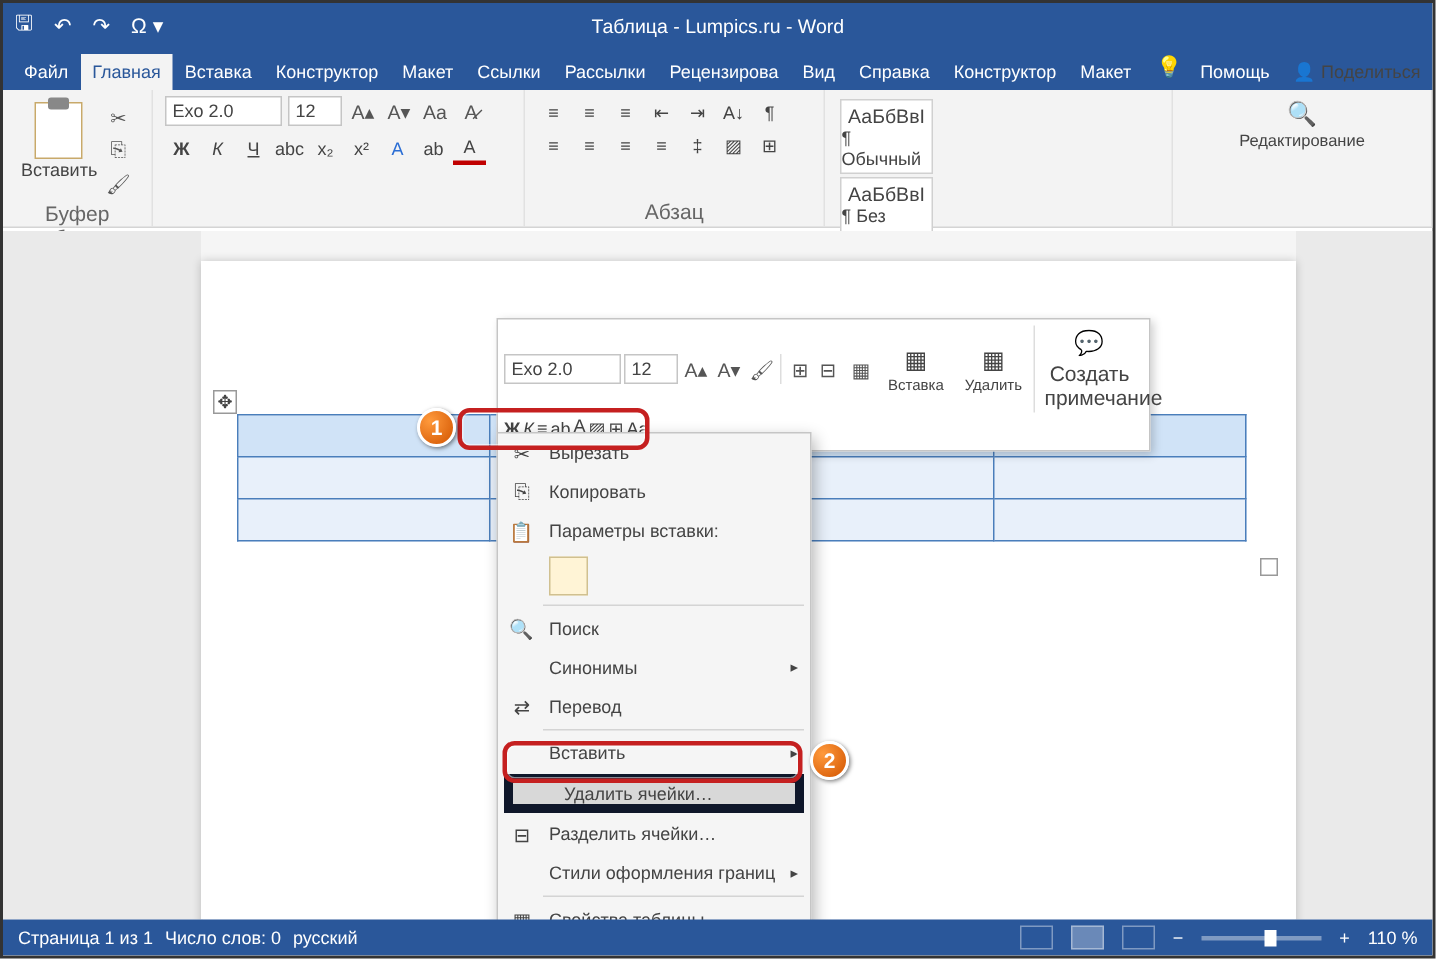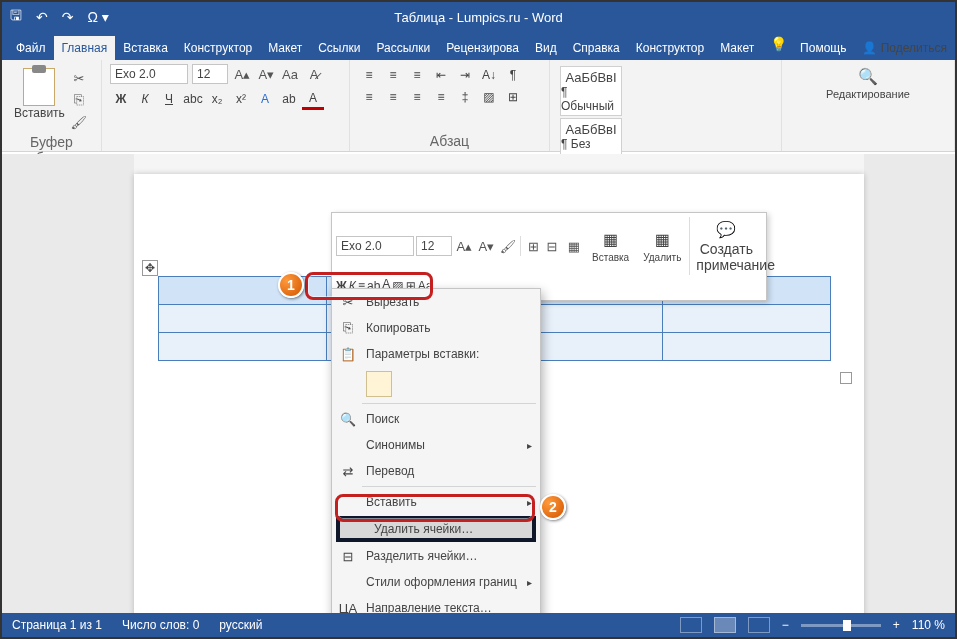--- a/index.html
+++ b/index.html
@@ -48,25 +48,25 @@
 .contextmenu .mi.disabled{color:#a0a0a0;}
 .contextmenu .mi .ic{position:absolute;left:8px;width:16px;height:16px;display:flex;align-items:center;justify-content:center;font-size:13px;}
 .contextmenu .mi .arr{position:absolute;right:8px;font-size:10px;}
 .contextmenu .mi.header{color:#666;padding-left:34px;font-weight:normal;}
 .contextmenu .sep{height:1px;background:#d4d4d4;margin:2px 4px 2px 30px;}
 .contextmenu .pasteopt{height:34px;padding-left:34px;display:flex;align-items:center;}
 .contextmenu .pasteopt .pic{width:26px;height:26px;border:1px solid #d0c090;background:#fff4d6;}
 .highlight{position:absolute;border:3px solid #c52020;border-radius:8px;box-shadow:0 0 0 1px rgba(255,255,255,0.5) inset;}
 .hl1{left:303px;top:270px;width:128px;height:28px;}
 .hl2{left:333px;top:492px;width:200px;height:28px;}
-.contextmenu .mi.highlighted{background:#d8d8d8;border:4px solid #0f172a;margin:1px 4px;}
+.contextmenu .mi.highlighted{background:#d8d8d8;border:6px solid #0f172a;margin:1px 4px;}
 .badge{position:absolute;width:26px;height:26px;border-radius:50%;background:radial-gradient(circle at 30% 30%,#ff9a3c,#d25400);border:2px solid #fff;box-shadow:1px 1px 3px rgba(0,0,0,0.5);display:flex;align-items:center;justify-content:center;color:#fff;font-weight:bold;font-size:14px;}
 .b1{left:276px;top:270px;}
 .b2{left:538px;top:492px;}
-.statusbar{position:absolute;bottom:0;left:0;right:0;height:24px;background:#2a579a;display:flex;align-items:center;color:#fff;padding:0 10px;gap:20px;font-size:11px;}
+.statusbar{position:absolute;bottom:0;left:0;right:0;height:24px;background:#2a579a;display:flex;align-items:center;color:#fff;padding:0 10px;gap:8px;font-size:11px;}
 .statusbar span{color:#fff;}
 .statusbar .right{margin-left:auto;display:flex;align-items:center;gap:12px;}
 .viewbtn{width:22px;height:16px;border:1px solid rgba(255,255,255,0.4);}
 .viewbtn.active{background:rgba(255,255,255,0.3);}
 .zoomslider{width:80px;height:3px;background:rgba(255,255,255,0.4);position:relative;}
 .zoomslider::after{content:"";position:absolute;left:42px;top:-4px;width:8px;height:11px;background:#fff;}
 .vert-big{display:flex;flex-direction:column;align-items:center;padding:2px 6px;gap:2px;}
 .vert-big .vic{width:20px;height:20px;display:flex;align-items:center;justify-content:center;font-size:16px;}
 .bulb{color:#fff;font-size:14px;margin:0 4px;}
 </style>
@@ -303,24 +303,20 @@
       <span>Удалить ячейки…</span>
     </div>
   <div class="mi">
       <span class="ic">⊟</span>
       <span>Разделить ячейки…</span>
     </div>
   <div class="mi">
       <span>Стили оформления границ</span>
       <span class="arr">▸</span>
     </div>
-  <div class="mi">
-      <span class="ic">ЦА</span>
-      <span>Направление текста…</span>
-    </div>
   <div class="sep"></div>
   <div class="mi">
       <span class="ic">▦</span>
       <span>Свойства таблицы…</span>
     </div>
 </div>
 
 <div class="highlight hl1"></div>
 <div class="highlight hl2"></div>
 <div class="badge b1">1</div>

